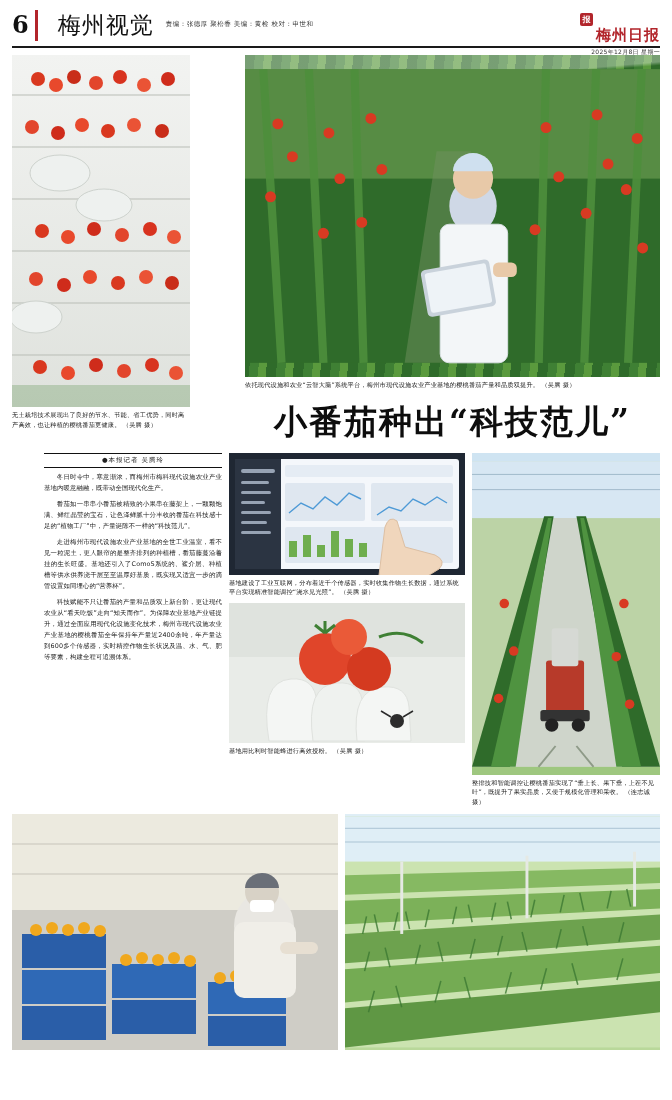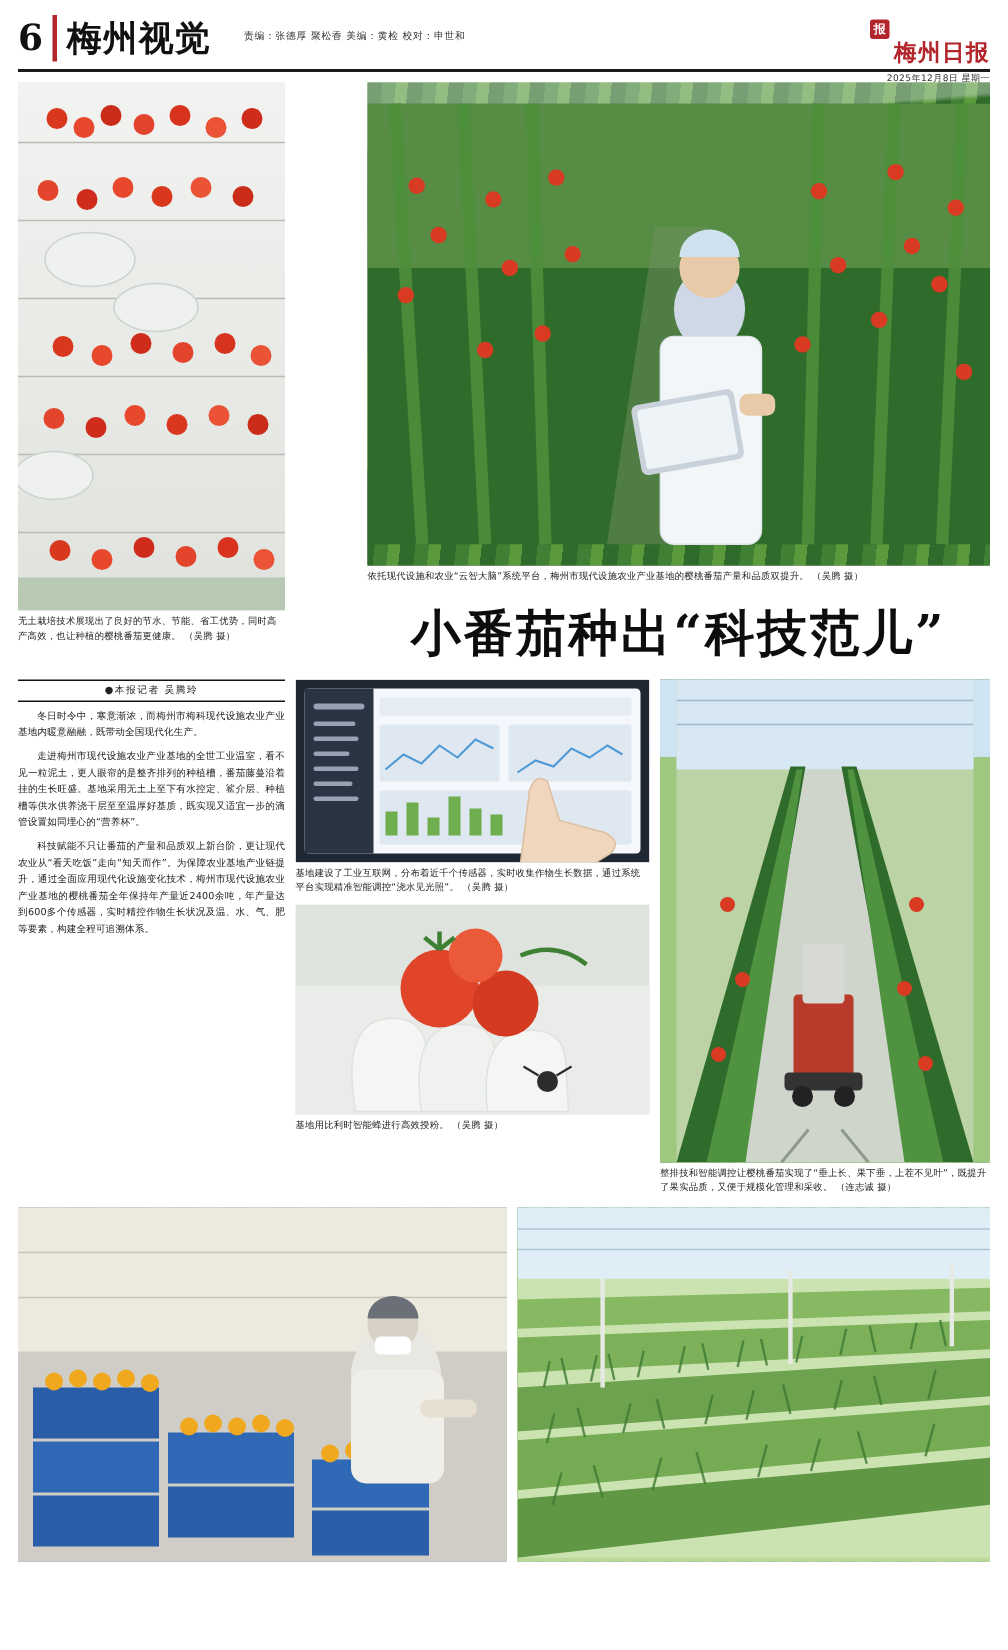--- a/index.html
+++ b/index.html
@@ -24,27 +24,27 @@
     padding-bottom:4px;
     height:34px;
   }
   .page-num{
     font-family:"DejaVu Serif","Liberation Serif",serif;
     font-size:24px;font-weight:bold;line-height:1;
     padding-right:6px;
   }
   .sec-name{
     font-family:"DejaVu Serif","Liberation Serif",serif;
-    font-size:23px;font-weight:bold;letter-spacing:1px;
+    font-size:23px;font-weight:normal;letter-spacing:1px;
     border-left:3px solid #b2252b;
-    padding-left:7px;
+    padding-left:20px;
     color:#111;
   }
   .editors{
-    font-size:6.5px;color:#333;margin-left:22px;line-height:1.5;
+    font-size:6.5px;color:#333;margin-left:12px;line-height:1.5;
     white-space:nowrap;letter-spacing:.5px;
   }
   .mast-right{margin-left:auto;display:flex;flex-direction:column;align-items:flex-end;}
   .logo{
     display:flex;align-items:center;gap:3px;
   }
   .logo-badge{
     width:13px;height:13px;background:#b2252b;color:#fff;border-radius:2px;
     font-size:8px;line-height:13px;text-align:center;font-weight:bold;
   }
@@ -66,21 +66,21 @@
   .col-left{width:178px;}
   .col-right{flex:1;padding-left:48px;}
 
   .headline{
     font-family:"DejaVu Serif","Liberation Serif",serif;
     font-size:33px;font-weight:bold;letter-spacing:2px;
     text-align:center;margin:10px 0 6px 0;color:#0d0d0d;
   }
 
   .row2{display:flex;gap:7px;margin-top:2px;}
-  .txtcol{width:178px;}
+  .txtcol{width:178px;margin-left:32px;}
   .midcol{width:236px;}
   .rightcol{flex:1;}
 
   .byline{
     font-size:6.5px;text-align:center;color:#222;
     border-top:1px solid #111;border-bottom:1px solid #111;
     padding:2px 0;margin-bottom:4px;letter-spacing:1px;
   }
   .body-text{
     font-size:6.4px;line-height:1.72;text-align:justify;color:#1a1a1a;
@@ -287,21 +287,22 @@
       <div class="headline">小番茄种出“科技范儿”</div>
     </div>
   </div>
 
   <div class="row2">
 
     <div class="txtcol">
       <div class="byline">●本报记者  吴腾玲</div>
       <div class="body-text">
         <p>冬日时令中，寒意渐浓，而梅州市梅科现代设施农业产业基地内暖意融融，既带动全国现代化生产。</p>
-        <p>走进梅州市现代设施农业产业基地的全世工业温室，看不见一粒泥土，更人眼帘的是整齐排列的种植槽，番茄藤蔓沿着挂的生长旺盛。基地采用无土上至下有水控定、鲨介层、种植槽等供水供养浇干层至至温厚好基质，既实现又适宜一步的滴管设置如同埋心的“营养杯”。</p>
+        <p>番茄如一串串小番茄被精致的小果串在藤架上，一颗颗饱满、鲜红晶莹的宝石，让色泽鲜腻十分丰收的番茄在科技感十足的“植物工厂”中，产量诞陈不一样的“科技范儿”。</p>
+        <p>走进梅州市现代设施农业产业基地的全世工业温室，看不见一粒泥土，更人眼帘的是整齐排列的种植槽，番茄藤蔓沿着挂的生长旺盛。基地还引入了ComoS系统的、鲨介层、种植槽等供水供养浇干层至至温厚好基质，既实现又适宜一步的滴管设置如同埋心的“营养杯”。</p>
         <p>科技赋能不只让番茄的产量和品质双上新台阶，更让现代农业从“看天吃饭”走向“知天而作”。为保障农业基地产业链提升，通过全面应用现代化设施变化技术，梅州市现代设施农业产业基地的樱桃番茄全年保持年产量近2400余吨，年产量达到600多个传感器，实时精控作物生长状况及温、水、气、肥等要素，构建全程可追溯体系。</p>
       </div>
     </div>
 
     <div class="midcol">
       <div class="ph screenui" style="height:122px;">
         <svg viewBox="0 0 236 122" width="100%" height="122" style="position:absolute;inset:0;">
           <rect width="236" height="122" fill="#1f2733"></rect>
           <rect x="6" y="6" width="224" height="110" rx="3" fill="#f4f7fb"></rect>
           <rect x="6" y="6" width="46" height="110" fill="#2b3442"></rect>

